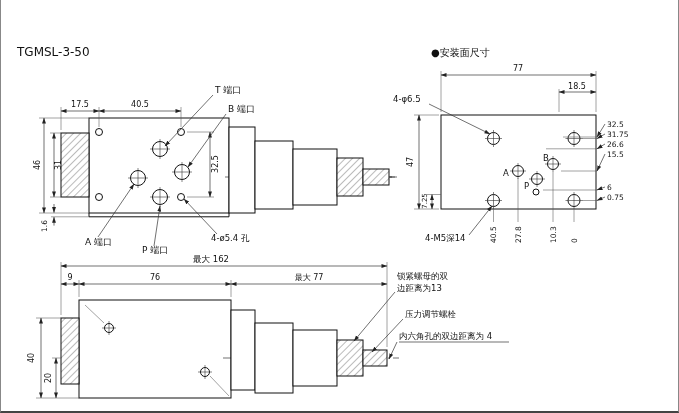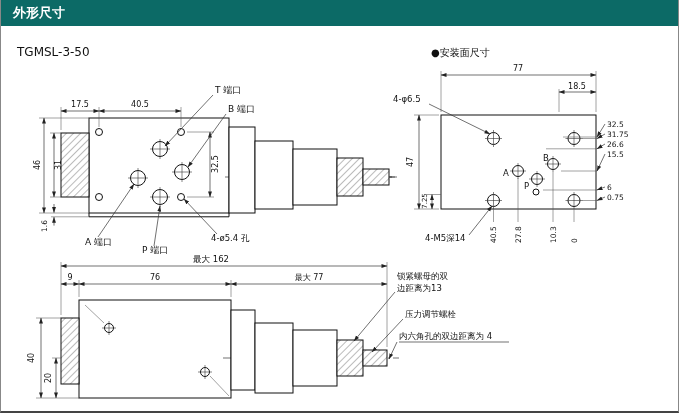--- a/index.html
+++ b/index.html
@@ -14,23 +14,20 @@
   .pf{stroke:#111;fill:#fff;stroke-width:1;}
   .d{stroke:#333;stroke-width:.7;fill:none;}
   .e{stroke:#555;stroke-width:.55;fill:none;}
   .c{stroke:#333;stroke-width:.7;fill:none;stroke-dasharray:9 3 2 3;}
   .x{stroke:#333;stroke-width:.6;fill:none;}
 </style>
 </head>
 <body>
 
 <div id="page">
-  <div id="hdr" style="background: rgb(12, 106, 102);">
-    <span>外形尺寸</span>
-  </div>
 
   <svg width="679" height="413" viewBox="0 0 679 413">
     <defs>
       <marker id="ar" viewBox="0 0 10 8" markerWidth="9" markerHeight="7" refX="9" refY="4" orient="auto-start-reverse">
         <path d="M0,0.8 L9.5,4 L0,7.2 z" fill="#222"></path>
       </marker>
       <pattern id="hh" patternUnits="userSpaceOnUse" width="5" height="5" patternTransform="rotate(45)">
         <rect width="5" height="5" fill="#fff"></rect>
         <line x1="0" y1="0" x2="0" y2="5" stroke="#777" stroke-width="1"></line>
       </pattern>

